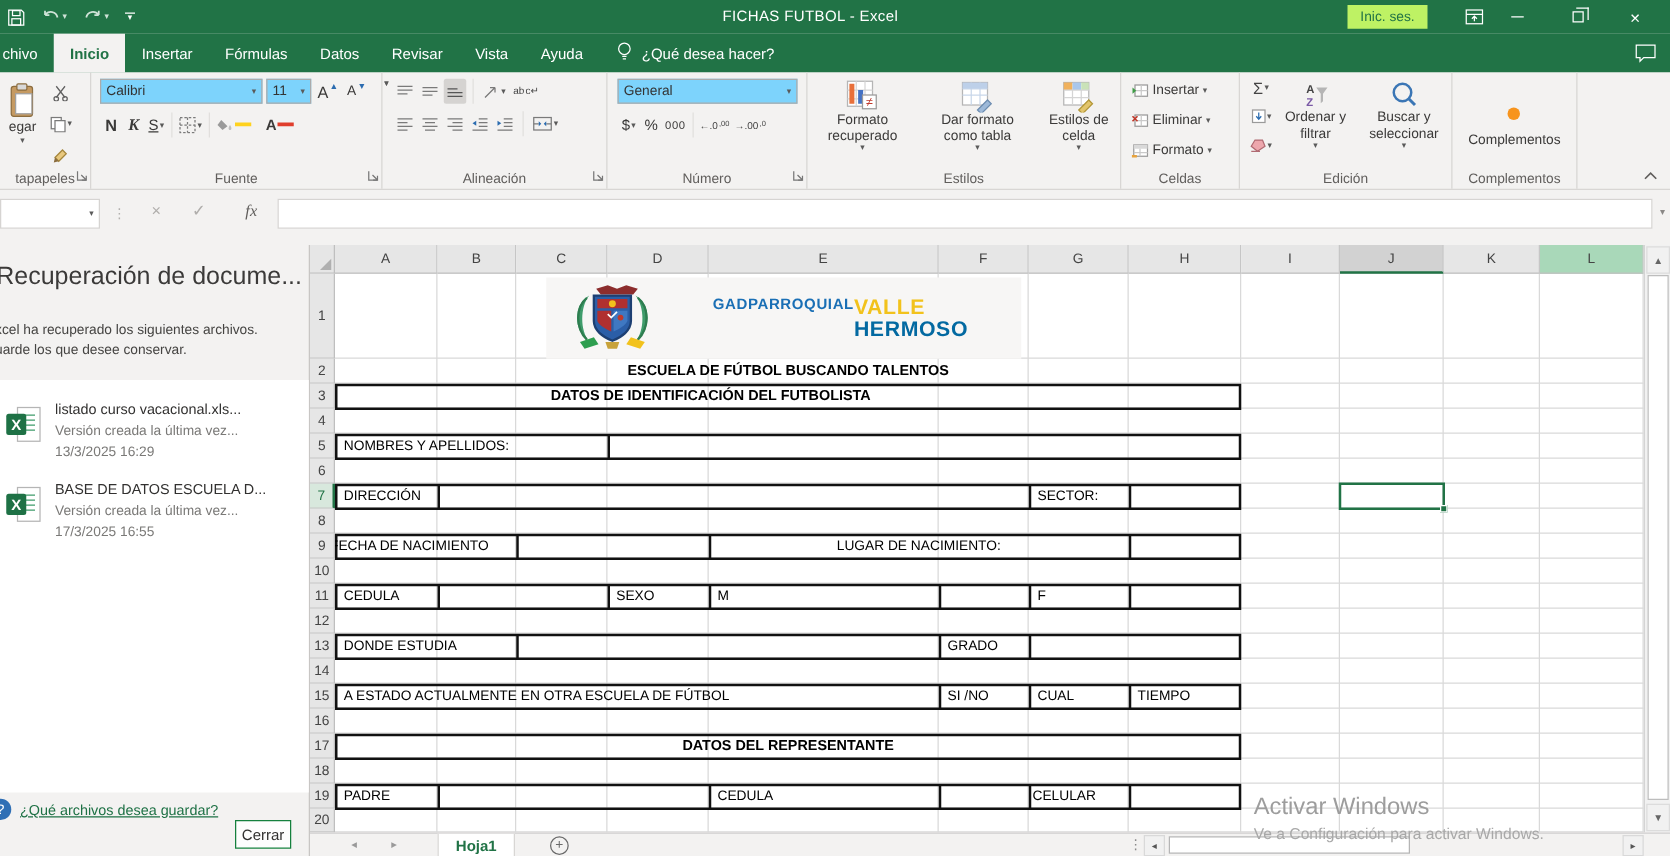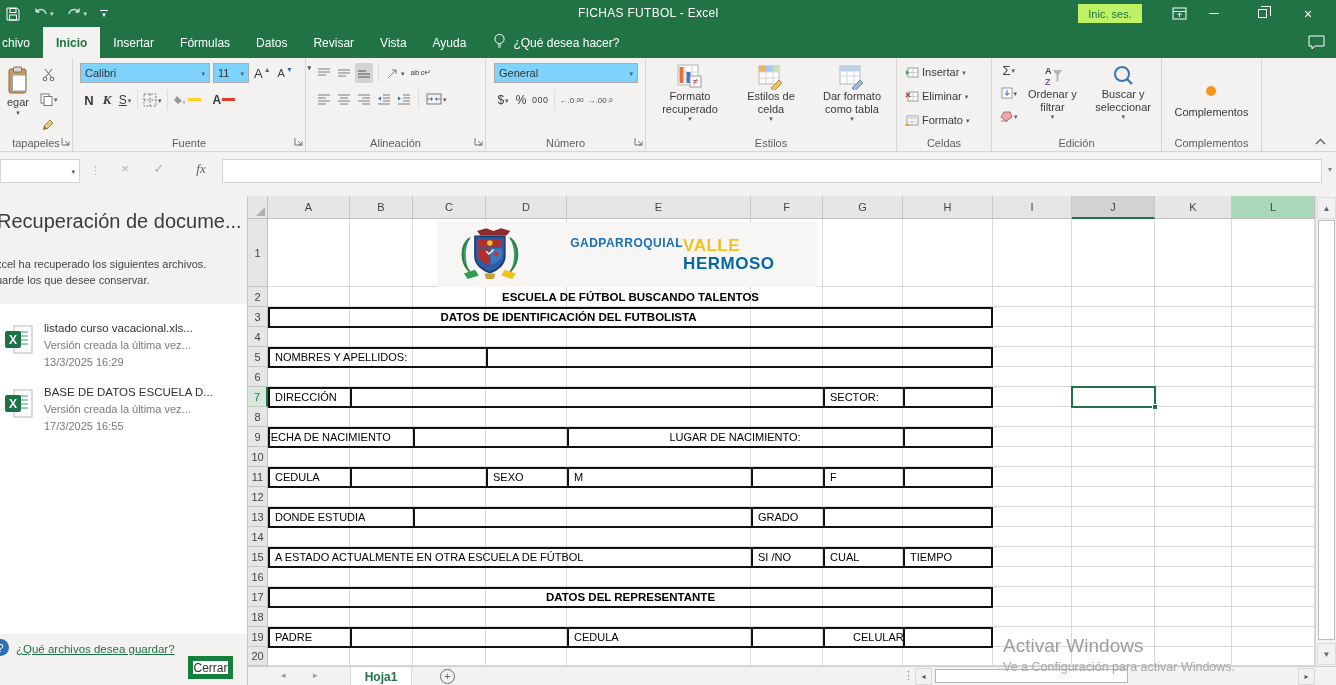--- a/index.html
+++ b/index.html
@@ -60,21 +60,21 @@
   .panel { position:absolute; left:0; top:196px; width:248px; height:489px; background:#f3f2f1; border-right:1px solid #c8c6c4; }
   .ptitle { position:absolute; left:-3px; top:14px; font-size:20px; color:#3b3a39; white-space:nowrap; }
   .pdesc { position:absolute; left:-4px; font-size:11px; color:#454442; white-space:nowrap; }
   .plist { position:absolute; left:0; top:108px; width:247px; height:330px; background:#fff; }
   .pitem { position:absolute; left:0; width:247px; height:62px; cursor:pointer; }
   .pitem .nm { position:absolute; left:44px; top:4px; font-size:11.5px; color:#323130; white-space:nowrap; }
   .pitem .vr { position:absolute; left:44px; top:21px; font-size:11px; color:#7a7977; white-space:nowrap; }
   .pitem .dt { position:absolute; left:44px; top:38px; font-size:11px; color:#7a7977; white-space:nowrap; }
   .plink { position:absolute; left:16px; top:447px; font-size:11.5px; color:#1e7145; text-decoration:underline; cursor:pointer; white-space:nowrap; }
   .helpc { position:absolute; left:-8px; top:443px; width:17px; height:17px; border-radius:50%; background:#2f6fb5; color:#fff; font-size:11px; display:flex; align-items:center; justify-content:center; }
-  .cerrar { position:absolute; left:188px; top:460px; width:45px; height:23px; background:#fdfdfd; border:5px solid #15803d; font-size:12px; color:#323130; display:flex; align-items:center; justify-content:center; cursor:pointer; }
+  .cerrar { position:absolute; left:188px; top:460px; width:45px; height:23px; background:#fdfdfd; border:1px solid #15803d; font-size:12px; color:#323130; display:flex; align-items:center; justify-content:center; cursor:pointer; }
 
   
   .sheet { position:absolute; left:248px; top:196px; width:1088px; height:470px; background:#fff; }
   .corner { position:absolute; left:0; top:0; width:20px; height:23px; background:#e6e6e6; border-right:1px solid #bfbfbf; border-bottom:1px solid #bfbfbf; z-index:5; cursor:pointer; }
   .corner:after { content:""; position:absolute; right:2px; bottom:2px; border-left:9px solid transparent; border-bottom:9px solid #b0b0b0; }
   .ch { position:absolute; top:0; height:23px; background:#e6e6e6; border-right:1px solid #c6c6c6; border-bottom:1px solid #bfbfbf; color:#444; font-size:11px; display:flex; align-items:center; justify-content:center; z-index:5; cursor:pointer; }
   .ch-active { background:#d2d2d2; border-bottom:2px solid #217346; }
   .ch-green { background:#a9d8b9; }
   .rh { position:absolute; left:0; width:20px; background:#e6e6e6; border-right:1px solid #bfbfbf; border-bottom:1px solid #c6c6c6; color:#444; font-size:11px; display:flex; align-items:center; justify-content:center; z-index:5; cursor:pointer; }
   .rh-active { background:#d8e8dd; color:#217346; border-right:2px solid #217346; }
@@ -385,40 +385,40 @@
               <rect x="2" y="1" width="20" height="20" fill="#fff" stroke="#b5b5b5"></rect>
               <path d="M9 1 v20 M16 1 v20 M2 8 h20 M2 15 h20" stroke="#d5d5d5"></path>
               <rect x="3.5" y="3" width="4" height="16" fill="#e8703a"></rect>
               <rect x="10.5" y="8" width="4" height="11" fill="#4472c4"></rect>
               <rect x="14" y="12" width="11" height="11" fill="#fff" stroke="#9a9a9a"></rect>
               <text x="19.5" y="21" font-size="10" text-anchor="middle" fill="#c0392b">≠</text>
             </svg>
           <span>Formato recuperado</span>
           <span class="car">▾</span>
         </div>
+        <div class="rbig" style="width:88px;">
+          <svg width="28" height="26" viewBox="0 0 28 26">
+              <rect x="2" y="2" width="20" height="18" fill="#fff" stroke="#b5b5b5"></rect>
+              <path d="M2 7 h20 M2 12 h20 M9 2 v18 M16 2 v18" stroke="#c9d7ea"></path>
+              <rect x="2" y="2" width="20" height="5" fill="#bdd0e9"></rect>
+              <path d="M14 24 l8-8 3 3 -8 8 z" fill="#9db9d9" stroke="#6d8db1"></path>
+            </svg>
+          <span>Dar formato como tabla</span>
+          <span class="car">▾</span>
+        </div>
         <div class="rbig" style="width:66px;">
           <svg width="28" height="26" viewBox="0 0 28 26">
               <rect x="2" y="2" width="20" height="18" fill="#fff" stroke="#b5b5b5"></rect>
               <rect x="2" y="2" width="7" height="6" fill="#f0b15c"></rect>
               <rect x="9" y="2" width="7" height="6" fill="#a9c7eb"></rect>
               <rect x="16" y="2" width="6" height="6" fill="#c9e2b8"></rect>
               <path d="M2 8 h20 M2 14 h20 M9 8 v12 M16 8 v12" stroke="#d5d5d5"></path>
               <path d="M14 24 l8-8 3 3 -8 8 z" fill="#e3c56b" stroke="#b39737"></path>
             </svg>
           <span>Estilos de celda</span>
-          <span class="car">▾</span>
-        </div>
-        <div class="rbig" style="width:88px;">
-          <svg width="28" height="26" viewBox="0 0 28 26">
-              <rect x="2" y="2" width="20" height="18" fill="#fff" stroke="#b5b5b5"></rect>
-              <path d="M2 7 h20 M2 12 h20 M9 2 v18 M16 2 v18" stroke="#c9d7ea"></path>
-              <rect x="2" y="2" width="20" height="5" fill="#bdd0e9"></rect>
-              <path d="M14 24 l8-8 3 3 -8 8 z" fill="#9db9d9" stroke="#6d8db1"></path>
-            </svg>
-          <span>Dar formato como tabla</span>
           <span class="car">▾</span>
         </div>
       </div>
       <div class="glabel">Estilos</div>
     </div>
 
     <div class="rgroup" style="width:95px;">
       <div class="gbody" style="padding:2px 0 0 8px;">
         <div class="rrow">
           <svg width="14" height="13" viewBox="0 0 14 13">
@@ -699,21 +699,21 @@
         <div class="fbox" style="left: 20px; top: 391px; width: 725px; height: 21px;"></div>
         <div class="flabel ctr b" style="left: 20px; top: 391px; width: 725px;">DATOS DEL REPRESENTANTE</div>
         <div class="fbox" style="left: 20px; top: 431px; width: 725px; height: 21px;"></div>
         <div class="fline" style="left: 102px; top: 432px; width: 2px; height: 19px;"></div>
         <div class="fline" style="left: 319px; top: 432px; width: 2px; height: 19px;"></div>
         <div class="fline" style="left: 503px; top: 432px; width: 2px; height: 19px;"></div>
         <div class="fline" style="left: 575px; top: 432px; width: 2px; height: 19px;"></div>
         <div class="fline" style="left: 655px; top: 432px; width: 2px; height: 19px;"></div>
         <div class="flabel" style="left: 24px; top: 431px; width: auto;">PADRE</div>
         <div class="flabel" style="left: 323px; top: 431px; width: auto;">CEDULA</div>
-        <div class="flabel" style="left: 602px; top: 431px; width: auto;">CELULAR</div>
+        <div class="flabel" style="left: 575px; top: 431px; width: auto;">CELULAR</div>
       </div>
     <div id="sellayer">
         <div class="sel" style="left: 823px; top: 190px; width: 85px; height: 22px;">
           <div class="handle"></div>
         </div>
       </div>
 
     <div class="vscroll">
       <div class="vbtn" style="top:1px;">▲</div>
       <div class="vthumb"></div>

